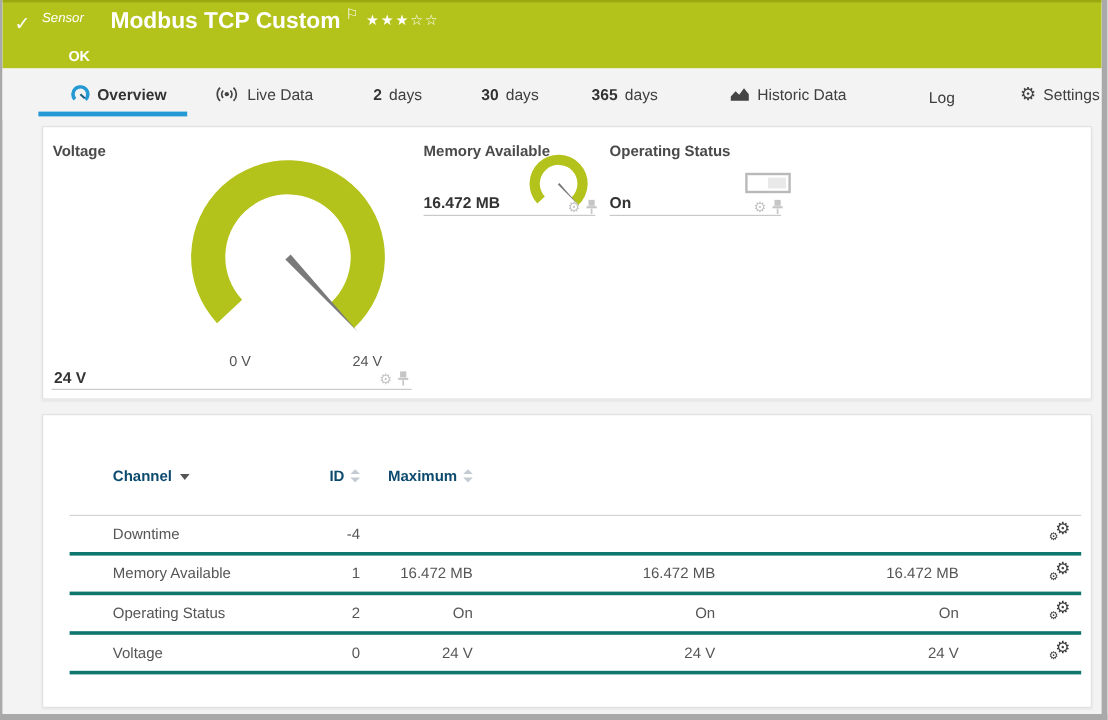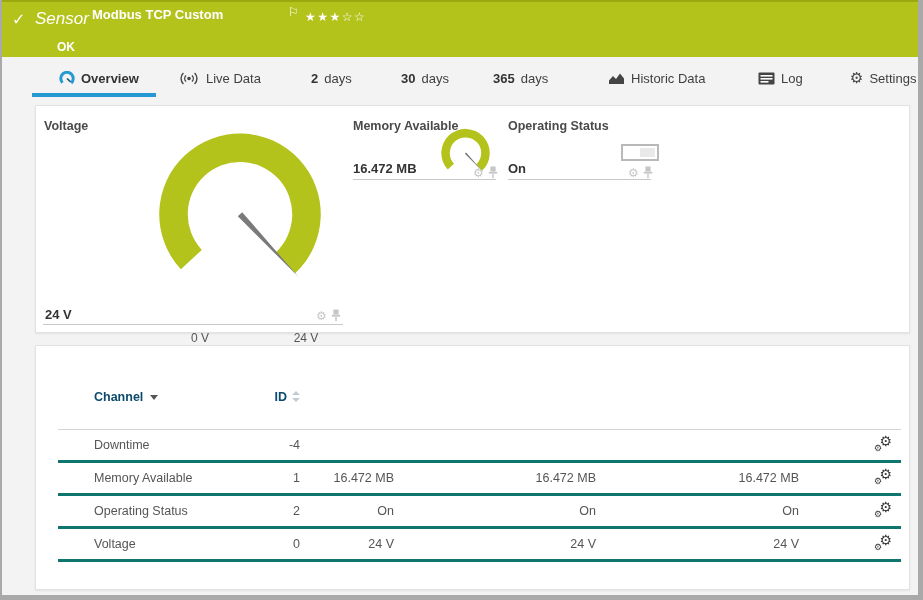--- a/index.html
+++ b/index.html
@@ -7,40 +7,40 @@
   .window{
     position:relative;width:923px;height:600px;overflow:hidden;
     background:#f3f3f3;
     border-left:2px solid #a9a9a9;border-right:5px solid #a9a9a9;border-bottom:5px solid #a9a9a9;
     font-family:"Liberation Sans",sans-serif;color:#444;
   }
   
   .hdr{position:absolute;left:0;top:0;right:0;height:57px;background:#b4c31c;border-top:2px solid #9aa90f;}
   .hdr *{color:#fff;}
   .h-check{position:absolute;left:10px;top:8px;font-size:16px;font-weight:bold;font-family:"DejaVu Sans",sans-serif;}
-  .h-kind{position:absolute;left:33px;top:7px;font-size:17px;font-style:italic;}
-  .h-title{position:absolute;left:90px;top:5px;font-size:13px;font-weight:bold;}
+  .h-kind{position:absolute;left:33px;top:7px;font-size:11px;font-style:italic;}
+  .h-title{position:absolute;left:90px;top:5px;font-size:19px;font-weight:bold;}
   .h-flag{position:absolute;left:286px;top:3px;font-size:12px;font-family:"DejaVu Sans",sans-serif;}
   .h-stars{position:absolute;left:303px;top:8px;font-size:12px;letter-spacing:1.5px;font-family:"DejaVu Sans",sans-serif;}
   .h-status{position:absolute;left:55px;top:38px;font-size:12px;font-weight:bold;}
   
   .tabbar{position:absolute;left:0;top:57px;right:0;height:43px;background:#f3f3f3;text-align:center;}
   .tab{position:absolute;top:11px;height:20px;display:flex;align-items:center;gap:6px;font-size:13px;color:#3f3f3f;cursor:pointer;}
   .tab b{font-weight:bold;color:#333;}
   .tab .lbl{color:#3f3f3f;}
   .tab-underline{position:absolute;left:30px;top:36px;width:124px;height:4px;}
   .gear-glyph{font-family:"DejaVu Sans",sans-serif;font-size:15px;color:#444;line-height:1;}
   
   .panel{position:absolute;background:#fff;border:1px solid #e2e2e2;box-shadow:0 1px 2px rgba(0,0,0,0.07);}
   .panel1{left:33px;top:105px;width:875px;height:228px;}
   .panel2{left:33px;top:345px;width:875px;height:245px;}
   .tile-title{position:absolute;font-size:12.5px;font-weight:bold;color:#4a4a4a;}
   .tile-value{position:absolute;font-size:13px;font-weight:bold;color:#333;}
   .tile-line{position:absolute;height:1px;background:#c9c9c9;}
-  .scale-lbl{position:absolute;width:44px;text-align:center;font-size:12px;color:#555;margin-top:37px;}
+  .scale-lbl{position:absolute;width:44px;text-align:center;font-size:12px;color:#555;}
   .tile-icons{position:absolute;display:flex;gap:4px;align-items:center;}
   .tile-gear{font-family:"DejaVu Sans",sans-serif;font-size:12px;color:#c6c6c6;line-height:1;cursor:pointer;}
   .toggle{position:absolute;width:38px;height:17px;border:2px solid #b9b9b9;background:#fff;}
   .toggle .knob{position:absolute;right:2px;top:2px;bottom:2px;width:15px;background:#e9e9e9;}
   
   .tbl{position:absolute;left:22px;right:8px;top:40px;}
   .trow{display:grid;grid-template-columns:186px 56px 94px 202px 203px auto;align-items:center;height:33px;border-bottom:3px solid #0f766e;font-size:12.5px;color:#555;}
   .trow.head{height:44px;align-items:start;padding-top:4px;border-bottom:1px solid #d5d5d5;font-weight:bold;color:#0c4a6e;}
   .c-chan{padding-left:36px;text-align:left;}
   .c-id,.c-last,.c-min,.c-max{text-align:right;}
@@ -99,21 +99,21 @@
     <div class="tab" style="left:491px;">
       <b>365</b>
       <span class="lbl">days</span>
     </div>
     <div class="tab" style="left:606px;">
       <svg width="17" height="13" viewBox="0 0 17 13">
         <path d="M1 12 L1 8.5 L5 4 L8 7 L12 1.5 L16 6.5 L16 12 Z" fill="#444"></path>
       </svg>
       <span class="lbl">Historic Data</span>
     </div>
-    <div class="tab" style="left:756px;">
+    <div class="tab" style="left:772px;flex-direction:column;">
       <svg width="17" height="13" viewBox="0 0 17 13">
         <rect x="0.5" y="0.5" width="16" height="12" rx="1" fill="#444"></rect>
         <rect x="2.5" y="3" width="12" height="1.6" fill="#fff"></rect>
         <rect x="2.5" y="6" width="12" height="1.6" fill="#fff"></rect>
         <rect x="2.5" y="9" width="8" height="1.6" fill="#fff"></rect>
       </svg>
       <span class="lbl">Log</span>
     </div>
     <div class="tab" style="left:848px;">
       <span class="gear-glyph">⚙</span>
@@ -189,20 +189,23 @@
   <div class="panel panel2">
     <div class="tbl">
 
       <div class="trow head">
         <div class="c-chan">
           <span>Channel</span><span class="caret"></span>
         </div>
         <div class="c-id">
           <span>ID</span><span class="sort"></span>
         </div>
+        <div class="c-max">
+          <span>Maximum</span><span class="sort"></span>
+        </div>
         <div class="c-ico"></div>
       </div>
 
       <div class="trow">
         <div class="c-chan">Downtime</div>
         <div class="c-id">-4</div>
         <div class="c-last"></div>
         <div class="c-min"></div>
         <div class="c-max"></div>
         <div class="c-ico"><span class="gears"><span class="g-small">⚙</span><span class="g-big">⚙</span></span></div>

